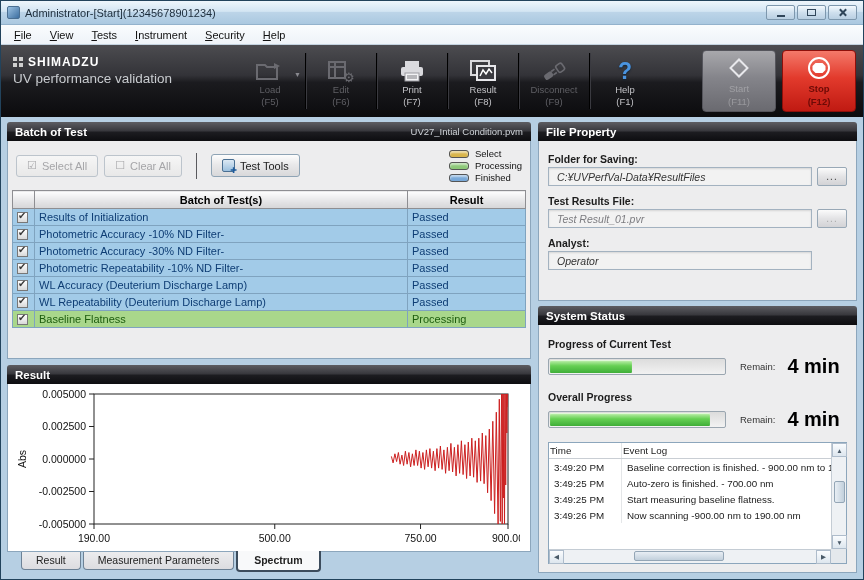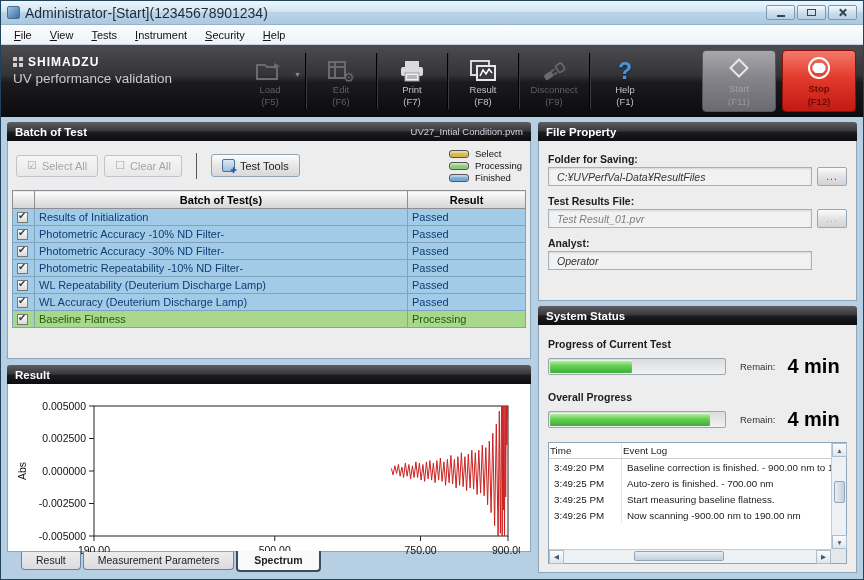--- a/index.html
+++ b/index.html
@@ -2,21 +2,21 @@
 <html><head>
 <meta charset="utf-8">
 <style>
   * { margin:0; padding:0; box-sizing:border-box; }
   html,body { width:864px; height:580px; font-family:"Liberation Sans",sans-serif; background:#5a7288; overflow:hidden; }
   .window { width:864px; height:580px; background:#b6cfe3; border:1px solid #22435c; display:flex; flex-direction:column; }
 
   
   .titlebar { height:24px; background:linear-gradient(180deg,#eef6fc 0%,#d3e5f3 45%,#bcd4e8 50%,#aac8e0 100%); display:flex; align-items:center; padding:0 6px; border-bottom:1px solid #93b2cc; }
   .app-icon { width:13px; height:13px; border:1px solid #4a6f92; border-radius:2px; background:linear-gradient(135deg,#9cc2e2,#3c6ea0); margin-right:5px; }
-  .title-text { font-size:14px; color:#1c2c3a; flex:1; white-space:nowrap; overflow:hidden; }
+  .title-text { font-size:11px; color:#1c2c3a; flex:1; white-space:nowrap; overflow:hidden; }
   .win-controls { display:flex; gap:2px; }
   .win-btn { width:29px; height:15px; border:1px solid #7d97ad; border-radius:2px; background:linear-gradient(180deg,#f4fafe,#cfe0ee 50%,#b9cfe2); display:flex; align-items:center; justify-content:center; }
   .glyph-min { width:8px; height:2px; background:#30465a; margin-top:6px; }
   .glyph-max { width:9px; height:7px; border:1.5px solid #30465a; }
   .glyph-close { position:relative; width:9px; height:9px; }
   .glyph-close:before,.glyph-close:after { content:""; position:absolute; left:4px; top:0; width:2px; height:9px; background:#30465a; }
   .glyph-close:before { transform:rotate(45deg); } .glyph-close:after { transform:rotate(-45deg); }
 
   
   .menubar { height:20px; background:linear-gradient(180deg,#fafcfe,#eef3f8); border-bottom:1px solid #c3d2df; display:flex; align-items:center; padding-left:4px; }
@@ -71,21 +71,21 @@
   .batch-table th { background:linear-gradient(180deg,#fefefe,#e4e4e6 60%,#d6d6d8); border:1px solid #8e8e92; font-size:11px; font-weight:bold; color:#000; height:18px; }
   .batch-table td { border:1px solid #7fa3bf; font-size:11px; height:17px; padding:0 4px; overflow:hidden; white-space:nowrap; }
   .col-chk { width:22px; } .col-res { width:118px; }
   tr.row-finished td { background:#a2cbe8; color:#0e3d74; }
   tr.row-processing td { background:#a9d78b; color:#1d5c0e; }
   .chk { width:11px; height:11px; border:1px solid #777; background:linear-gradient(180deg,#fff,#d9d9d9); display:inline-block; position:relative; vertical-align:middle; }
   .chk:after { content:"✔"; position:absolute; left:0px; top:-3px; font-size:10px; color:#3a3a3a; }
 
   
   .result-section { margin-top:6px; flex:1; display:flex; flex-direction:column; min-height:0; }
-  .chart-body { background:#fff; border:1px solid #8ca6bc; border-top:none; flex:1; min-height:0; padding:14px 0 0 2px; }
+  .chart-body { background:#fff; border:1px solid #8ca6bc; border-top:none; flex:1; min-height:0; padding:2px 0 0 2px; }
   svg text { font-family:"Liberation Sans",sans-serif; }
 
   
   .tabs-row { height:21px; display:flex; align-items:flex-start; padding-left:14px; gap:2px; flex-shrink:0; }
   .tab { font-size:10.5px; color:#222; background:linear-gradient(180deg,#ececee,#dcdce0); border:1px solid #6d8296; border-top:none; border-radius:0 0 4px 4px; padding:2px 14px 3px 14px; cursor:pointer; }
   .tab.active { background:#f8f9fa; font-weight:bold; border:2px solid #3c4c5c; border-top:none; padding:3px 16px 4px 16px; position:relative; top:-1px; }
 
   
   .fp-body { padding:8px 9px 10px 9px; }
   .fld-label { font-size:10.5px; color:#1c1c1c; margin:4px 0 2px 0;font-weight:bold; }
@@ -316,26 +316,26 @@
                 <td>Photometric Accuracy -30% ND Filter-</td>
                 <td>Passed</td>
               </tr>
           <tr class="row-finished">
                 <td><span class="chk"></span></td>
                 <td>Photometric Repeatability -10% ND Filter-</td>
                 <td>Passed</td>
               </tr>
           <tr class="row-finished">
                 <td><span class="chk"></span></td>
+                <td>WL Accuracy (Deuterium Discharge Lamp)</td>
+                <td>Passed</td>
+              </tr>
+          <tr class="row-finished">
+                <td><span class="chk"></span></td>
                 <td>WL Repeatability (Deuterium Discharge Lamp)</td>
-                <td>Passed</td>
-              </tr>
-          <tr class="row-finished">
-                <td><span class="chk"></span></td>
-                <td>WL Accuracy (Deuterium Discharge Lamp)</td>
                 <td>Passed</td>
               </tr>
           <tr class="row-processing">
                 <td><span class="chk"></span></td>
                 <td>Baseline Flatness</td>
                 <td>Processing</td>
               </tr>
         </tbody>
           </table>
       </div>

